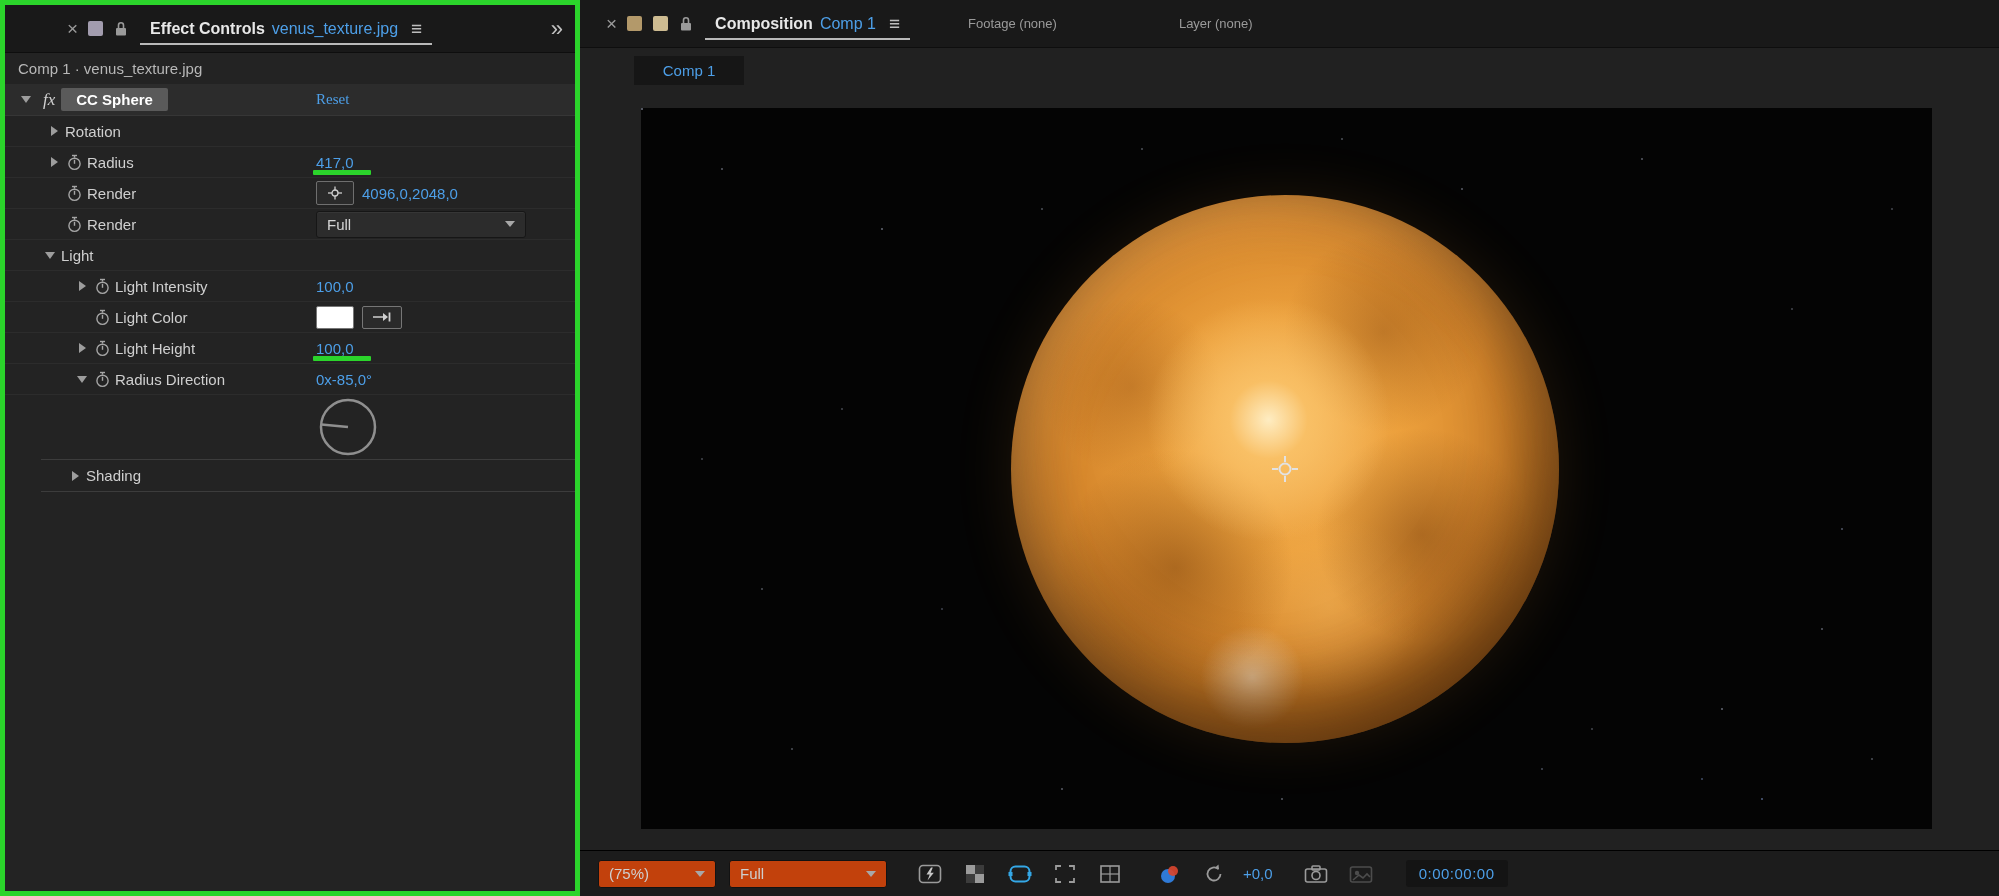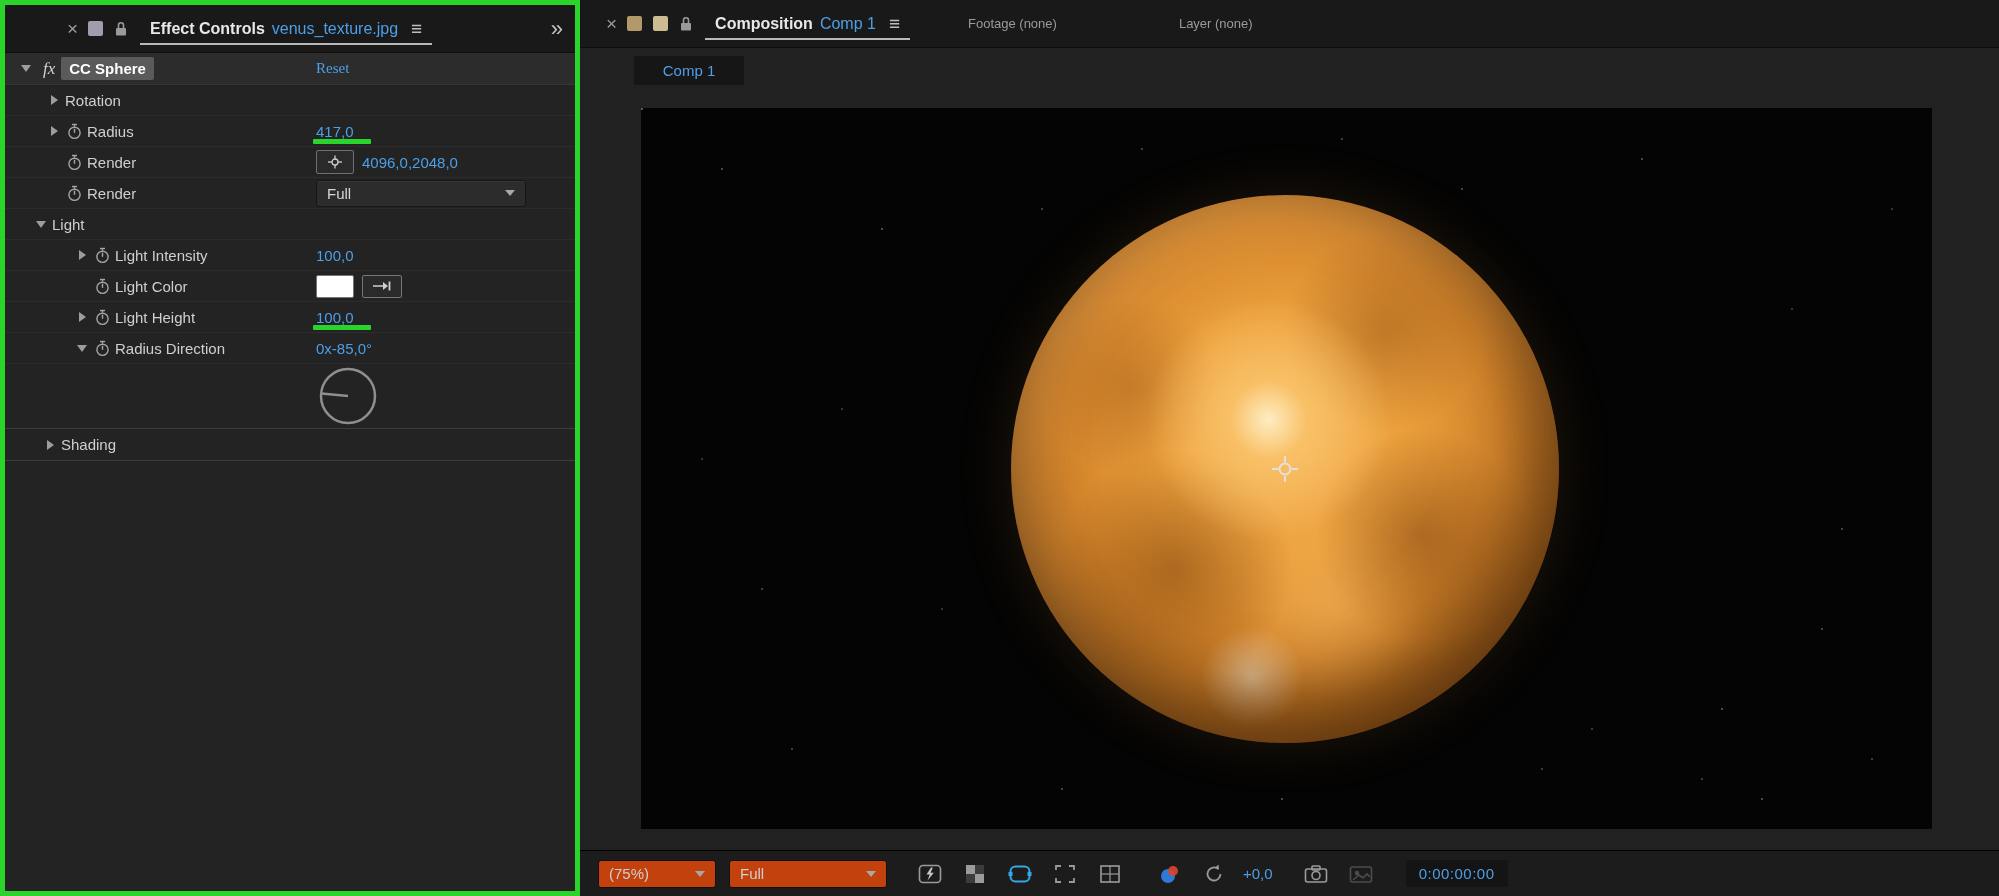--- a/index.html
+++ b/index.html
@@ -34,21 +34,21 @@
   .ind2 { padding-left:68px; }
   .slot { width:18px; display:flex; justify-content:center; align-items:center; flex:none; }
   .tri-r { width:0; height:0; border-style:solid; border-width:5px 0 5px 7px; border-color:transparent transparent transparent #9d9d9d; }
   .tri-d { width:0; height:0; border-style:solid; border-width:7px 5px 0 5px; border-color:#9d9d9d transparent transparent transparent; }
   .sw-wrap { width:22px; display:flex; justify-content:center; flex:none; }
   .plabel { margin-left:2px; white-space:nowrap; }
   .val { position:absolute; left:311px; color:#4d9fe8; white-space:nowrap; display:flex; align-items:center; gap:8px; }
 
   .fx-header { height:32px; background:#2c2c2c; padding-left:12px; border-bottom:1px solid rgba(255,255,255,0.05); }
   .fx-glyph { font-family:"Liberation Serif", serif; font-style:italic; color:#d2d2d2; font-size:17px; margin:0 6px 0 8px; }
-  .effect-name { background:#5a5a5a; color:#ffffff; font-weight:bold; padding:3px 8px; border-radius:2px; font-size:15px; }
+  .effect-name { background:#5a5a5a; color:#ffffff; font-weight:bold; padding:3px 15px; border-radius:2px; font-size:15px; }
   .reset-link { position:absolute; left:311px; color:#4d9fe8;font-family:Liberation Serif, serif; }
 
   .hl-bar { position:absolute; left:308px; top:23px; width:58px; height:5px; background:#2bd42b; border-radius:1px; }
 
   .point-box { width:38px; height:24px; background:#2a2a2a; border:1px solid #6f6f6f; border-radius:2px;
                display:flex; align-items:center; justify-content:center; }
 
   .dropdown { width:210px; height:27px; background:#2c2c2c; border:1px solid #161616; border-radius:3px;
               display:flex; align-items:center; padding:0 10px; color:#d6d6d6; box-shadow:inset 0 1px rgba(255,255,255,0.05); }
   .chev { width:0; height:0; border-style:solid; border-width:6px 5px 0 5px; border-color:#a8a8a8 transparent transparent transparent; margin-left:auto; }
@@ -130,20 +130,21 @@
           </svg>
       </span>
       <div class="tab active">
         <span class="tab-title">Effect Controls</span>
         <span class="tab-doc">venus_texture.jpg</span>
         <span class="menu-glyph">≡</span>
       </div>
       <span class="overflow">»</span>
     </div>
 
+    <div class="context-line">Comp 1 · venus_texture.jpg</div>
 
     <div class="rows">
 
       <div class="row fx-header">
         <span class="slot">
             <span class="tri-d"></span>
           </span>
         <span class="fx-glyph">fx</span>
         <span class="effect-name">CC Sphere</span>
         <span class="reset-link">Reset</span>
@@ -210,21 +211,21 @@
         </span>
         <span class="plabel">Render</span>
         <span class="val">
           <span class="dropdown" style="color:#d6d6d6;">
             <span>Full</span>
             <span class="chev"></span>
           </span>
         </span>
       </div>
 
-      <div class="row" style="padding-left:27px;">
+      <div class="row" style="padding-left:36px;">
         <span class="slot">
             <span class="tri-d"></span>
           </span>
         <span class="plabel">Light</span>
       </div>
 
       <div class="row ind2">
         <span class="slot">
             <span class="tri-r"></span>
           </span>
@@ -298,21 +299,21 @@
 
       <div class="row dial-row">
         <span class="dial">
           <svg width="60" height="60" viewBox="0 0 60 60">
               <circle cx="30" cy="30" r="27" fill="none" stroke="#8f8f8f" stroke-width="2.5"></circle>
               <line x1="30" y1="30" x2="3.5" y2="27.5" stroke="#8f8f8f" stroke-width="2.5"></line>
             </svg>
         </span>
       </div>
 
-      <div class="row ind1 shading-row" style="padding-left:36px;">
+      <div class="row ind1 shading-row" style="padding-left:25px;margin-left:36px;">
         <span class="slot">
             <span class="tri-r"></span>
           </span>
         <span class="plabel">Shading</span>
       </div>
 
     </div>
   </section>
 
   <section class="comp-panel">

